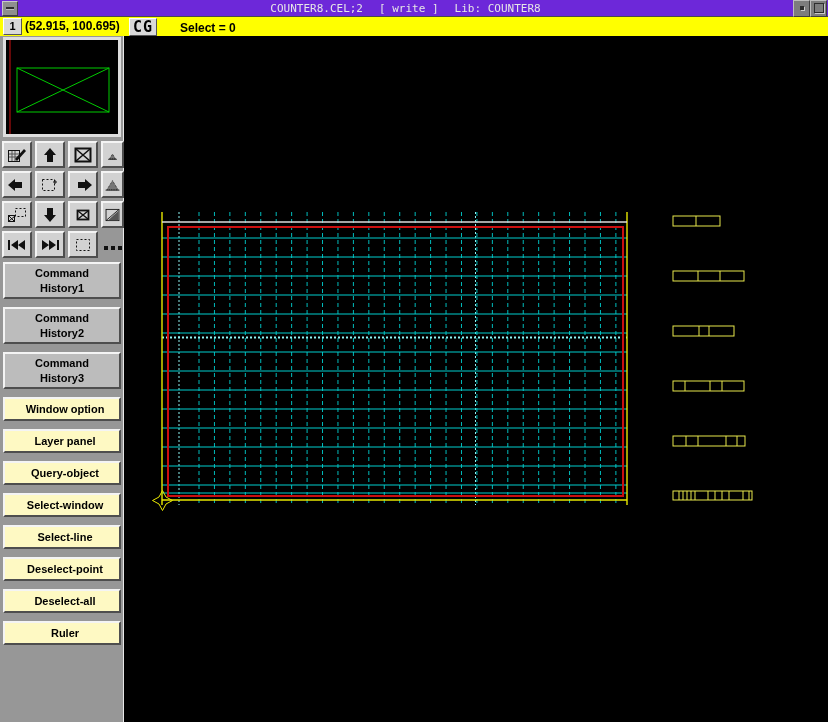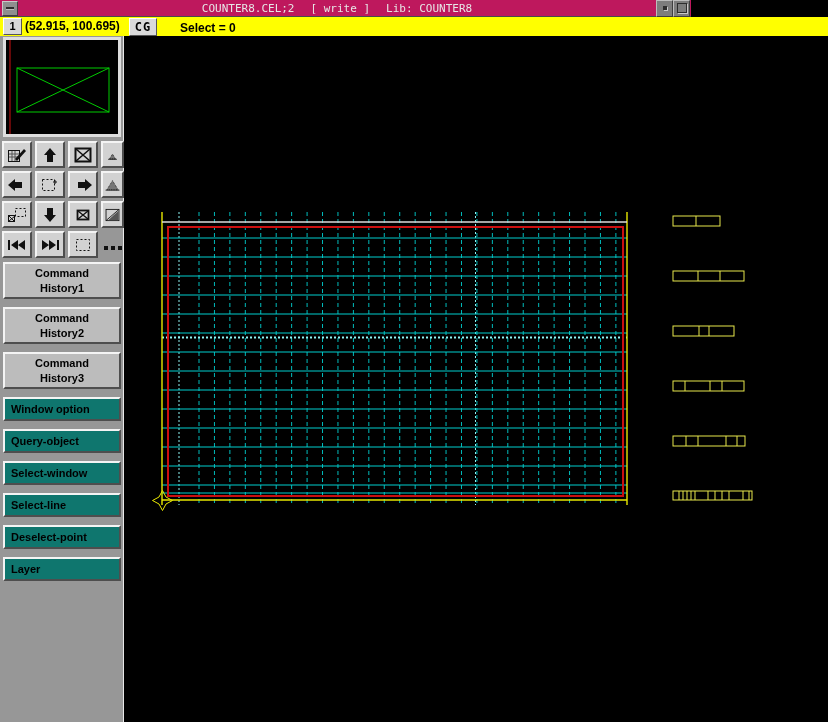--- a/index.html
+++ b/index.html
@@ -1,19 +1,19 @@
 <!DOCTYPE html>
 <html><head>
 <meta charset="utf-8">
 <style>
   html,body{margin:0;padding:0;background:#000;}
   .window{position:relative;width:828px;height:722px;background:#000;overflow:hidden;
           font-family:"Liberation Sans",sans-serif;}
   
-  .titlebar{position:absolute;left:0;top:0;width:691px;height:17px;background:#be185d;
+  .titlebar{position:absolute;left:0;top:0;width:828px;height:17px;background:#6d28d9;
             display:flex;align-items:center;border-bottom:1px solid #4a4a4a;box-sizing:border-box;}
   .tb-menu{width:14px;height:13px;margin-left:2px;background:#8f8f8f;
            border-top:1px solid #c9c9c9;border-left:1px solid #c9c9c9;
            border-right:1px solid #3f3f3f;border-bottom:1px solid #3f3f3f;
            display:flex;align-items:center;justify-content:center;}
   .tb-menu .dash{width:8px;height:2px;background:#2e2e2e;box-shadow:0 1px 0 #bdbdbd;}
   .tb-title{flex:1;text-align:center;color:#e6e6e6;font-family:"DejaVu Sans Mono",monospace;
             font-size:11px;white-space:nowrap;}
   .tb-title span{margin:0 8px;}
   .tb-right{display:flex;margin-right:1px;}
@@ -23,44 +23,44 @@
   .tb-sq .dotsq{width:4px;height:4px;background:#2e2e2e;box-shadow:1px 1px 0 #c9c9c9;}
   .tb-sq .bigsq{width:8px;height:8px;border:1px solid #2e2e2e;box-shadow:1px 1px 0 #c9c9c9;}
   
   .statusbar{position:absolute;left:0;top:17px;width:828px;height:19px;background:#ffff00;
              font-weight:bold;color:#000;font-size:12px;}
   .tile{position:absolute;top:1px;background:#d9d9d9;border-top:1px solid #fff;
         border-left:1px solid #fff;border-right:1px solid #555;border-bottom:1px solid #555;
         text-align:center;}
   .tile-num{left:3px;width:17px;height:15px;line-height:15px;font-size:11px;}
   .tile-cg{left:129px;width:26px;height:16px;line-height:16px;
-           font-family:"DejaVu Sans Mono",monospace;font-size:12px;letter-spacing:1px;}
+           font-family:"DejaVu Sans Mono",monospace;font-size:15px;letter-spacing:1px;}
   .sb-coords{position:absolute;left:25px;top:2px;line-height:15px;}
   .sb-select{position:absolute;left:180px;top:4px;line-height:15px;}
   
   .main{position:absolute;left:0;top:36px;width:828px;height:686px;display:flex;}
   .sidebar{width:130px;height:686px;background:#000;position:relative;}
   .side-inner{position:absolute;left:0;top:0;width:124px;height:686px;background:#979797;
               border-right:1px solid #e8e8e8;box-sizing:border-box;}
   .navigator{margin:1px 0 0 3px;width:118px;height:100px;background:#000;
              border:3px solid #dedede;box-sizing:border-box;}
   .navigator svg{display:block;}
   
   .toolbar{margin:4px 0 0 2px;display:grid;grid-template-columns:30px 30px 30px 23px;
            grid-auto-rows:27px;column-gap:3px;row-gap:3px;}
   .tbtn{background:#d2d2d2;border-top:2px solid #f4f4f4;border-left:2px solid #f4f4f4;
         border-right:2px solid #4e4e4e;border-bottom:2px solid #4e4e4e;box-sizing:border-box;
         display:flex;align-items:center;justify-content:center;}
   .tbtn.flat{background:transparent;border:none;}
   
   .btn-col{margin-top:4px;padding-left:3px;display:flex;flex-direction:column;gap:8px;}
-  .sbtn{width:118px;box-sizing:border-box;background:#0f766e;
+  .sbtn{width:118px;box-sizing:border-box;background:#fef9c3;
         border-top:2px solid #f4f4f4;border-left:2px solid #f4f4f4;
         border-right:2px solid #4e4e4e;border-bottom:2px solid #4e4e4e;
-        font-size:11px;font-weight:bold;color:#000;}
+        font-size:11px;font-weight:bold;color:#000;text-align:center;}
   .sbtn.light{height:24px;line-height:20px;padding-left:6px;}
   .sbtn.dark{height:37px;background:#bcbcbc;text-align:center;
              display:flex;flex-direction:column;justify-content:center;line-height:15px;}
   
   .canvas{flex:1;height:686px;background:#000;position:relative;}
   .canvas svg{display:block;}
 </style>
 </head>
 <body>
 
@@ -203,25 +203,27 @@
             </div>
             <div class="sbtn dark">
               <div>Command</div>
               <div>History2</div>
             </div>
             <div class="sbtn dark">
               <div>Command</div>
               <div>History3</div>
             </div>
             <div class="sbtn light">Window option</div>
+            <div class="sbtn light">Layer panel</div>
             <div class="sbtn light">Query-object</div>
             <div class="sbtn light">Select-window</div>
             <div class="sbtn light">Select-line</div>
             <div class="sbtn light">Deselect-point</div>
-            <div class="sbtn light">Layer</div>
+            <div class="sbtn light">Deselect-all</div>
+            <div class="sbtn light">Ruler</div>
           </div>
       </div>
     </div>
     <div class="canvas">
       <svg id="draw-svg" width="698" height="686" viewBox="130 36 698 686">
           <line x1="199" y1="212" x2="199" y2="505" stroke="#00bcbc" stroke-width="1" stroke-dasharray="4 3"></line>
           <line x1="214.44" y1="212" x2="214.44" y2="505" stroke="#00bcbc" stroke-width="1" stroke-dasharray="4 3"></line>
           <line x1="229.88" y1="212" x2="229.88" y2="505" stroke="#00bcbc" stroke-width="1" stroke-dasharray="4 3"></line>
           <line x1="245.32" y1="212" x2="245.32" y2="505" stroke="#00bcbc" stroke-width="1" stroke-dasharray="4 3"></line>
           <line x1="260.76" y1="212" x2="260.76" y2="505" stroke="#00bcbc" stroke-width="1" stroke-dasharray="4 3"></line>

